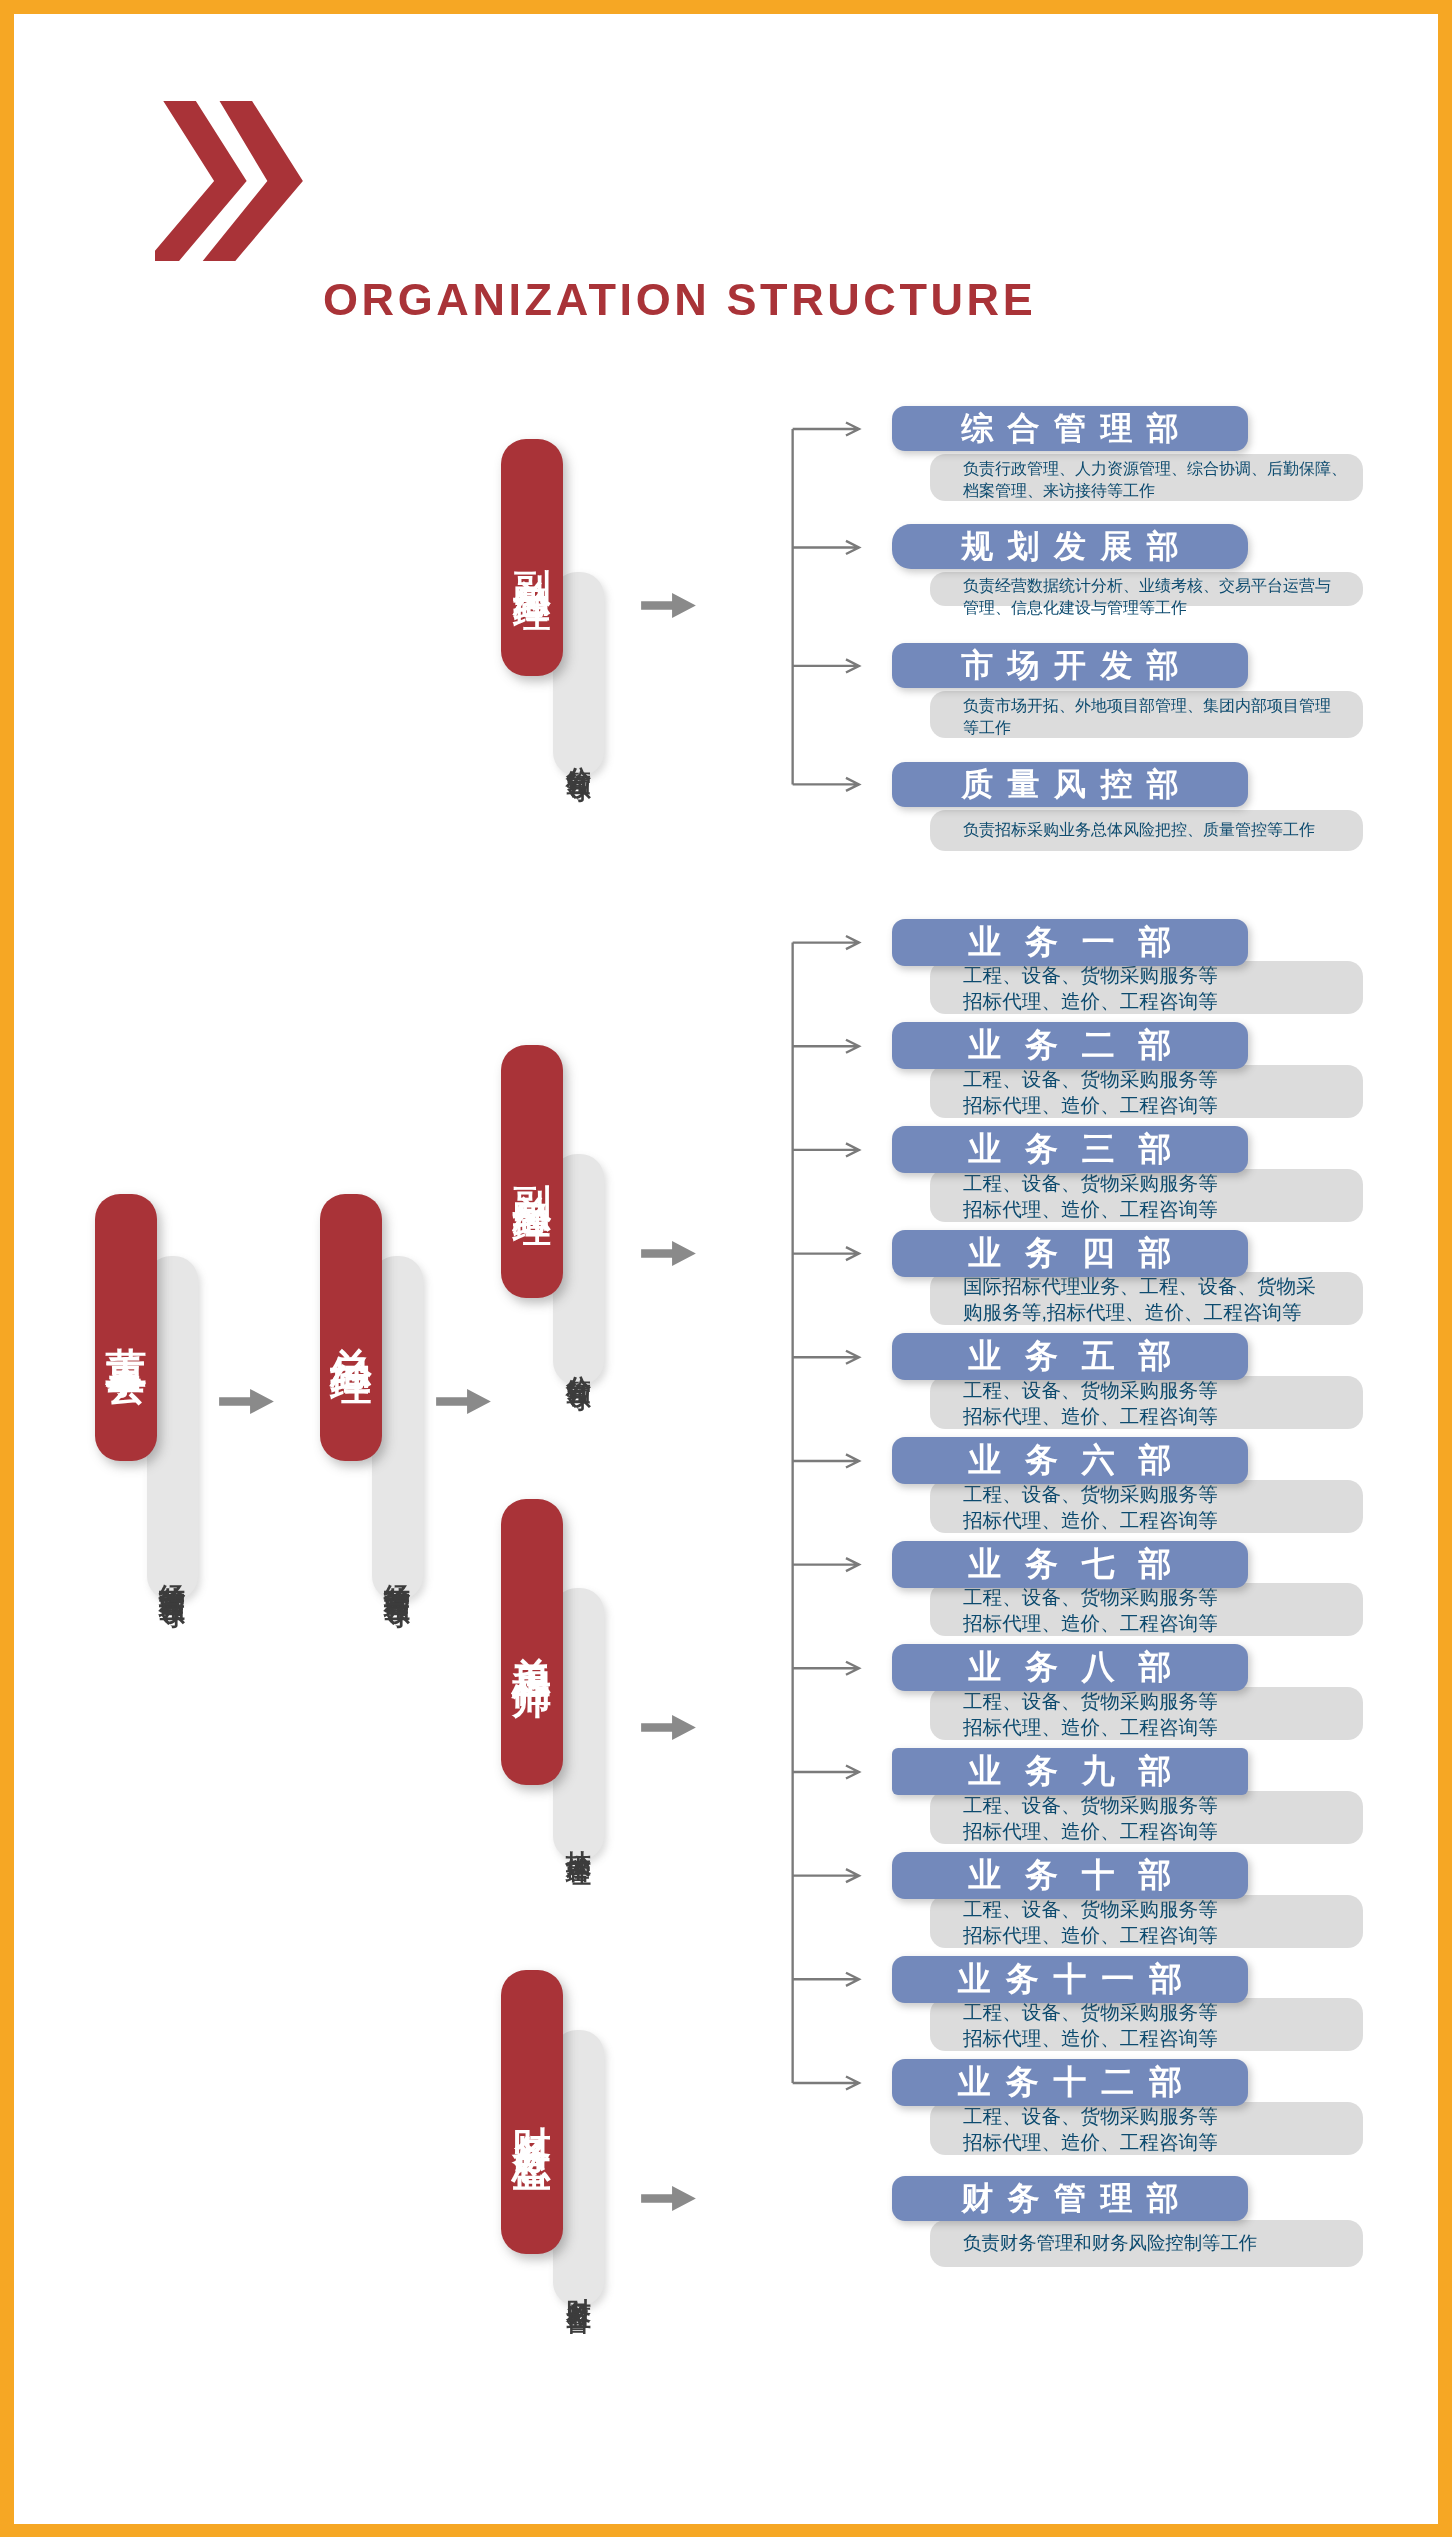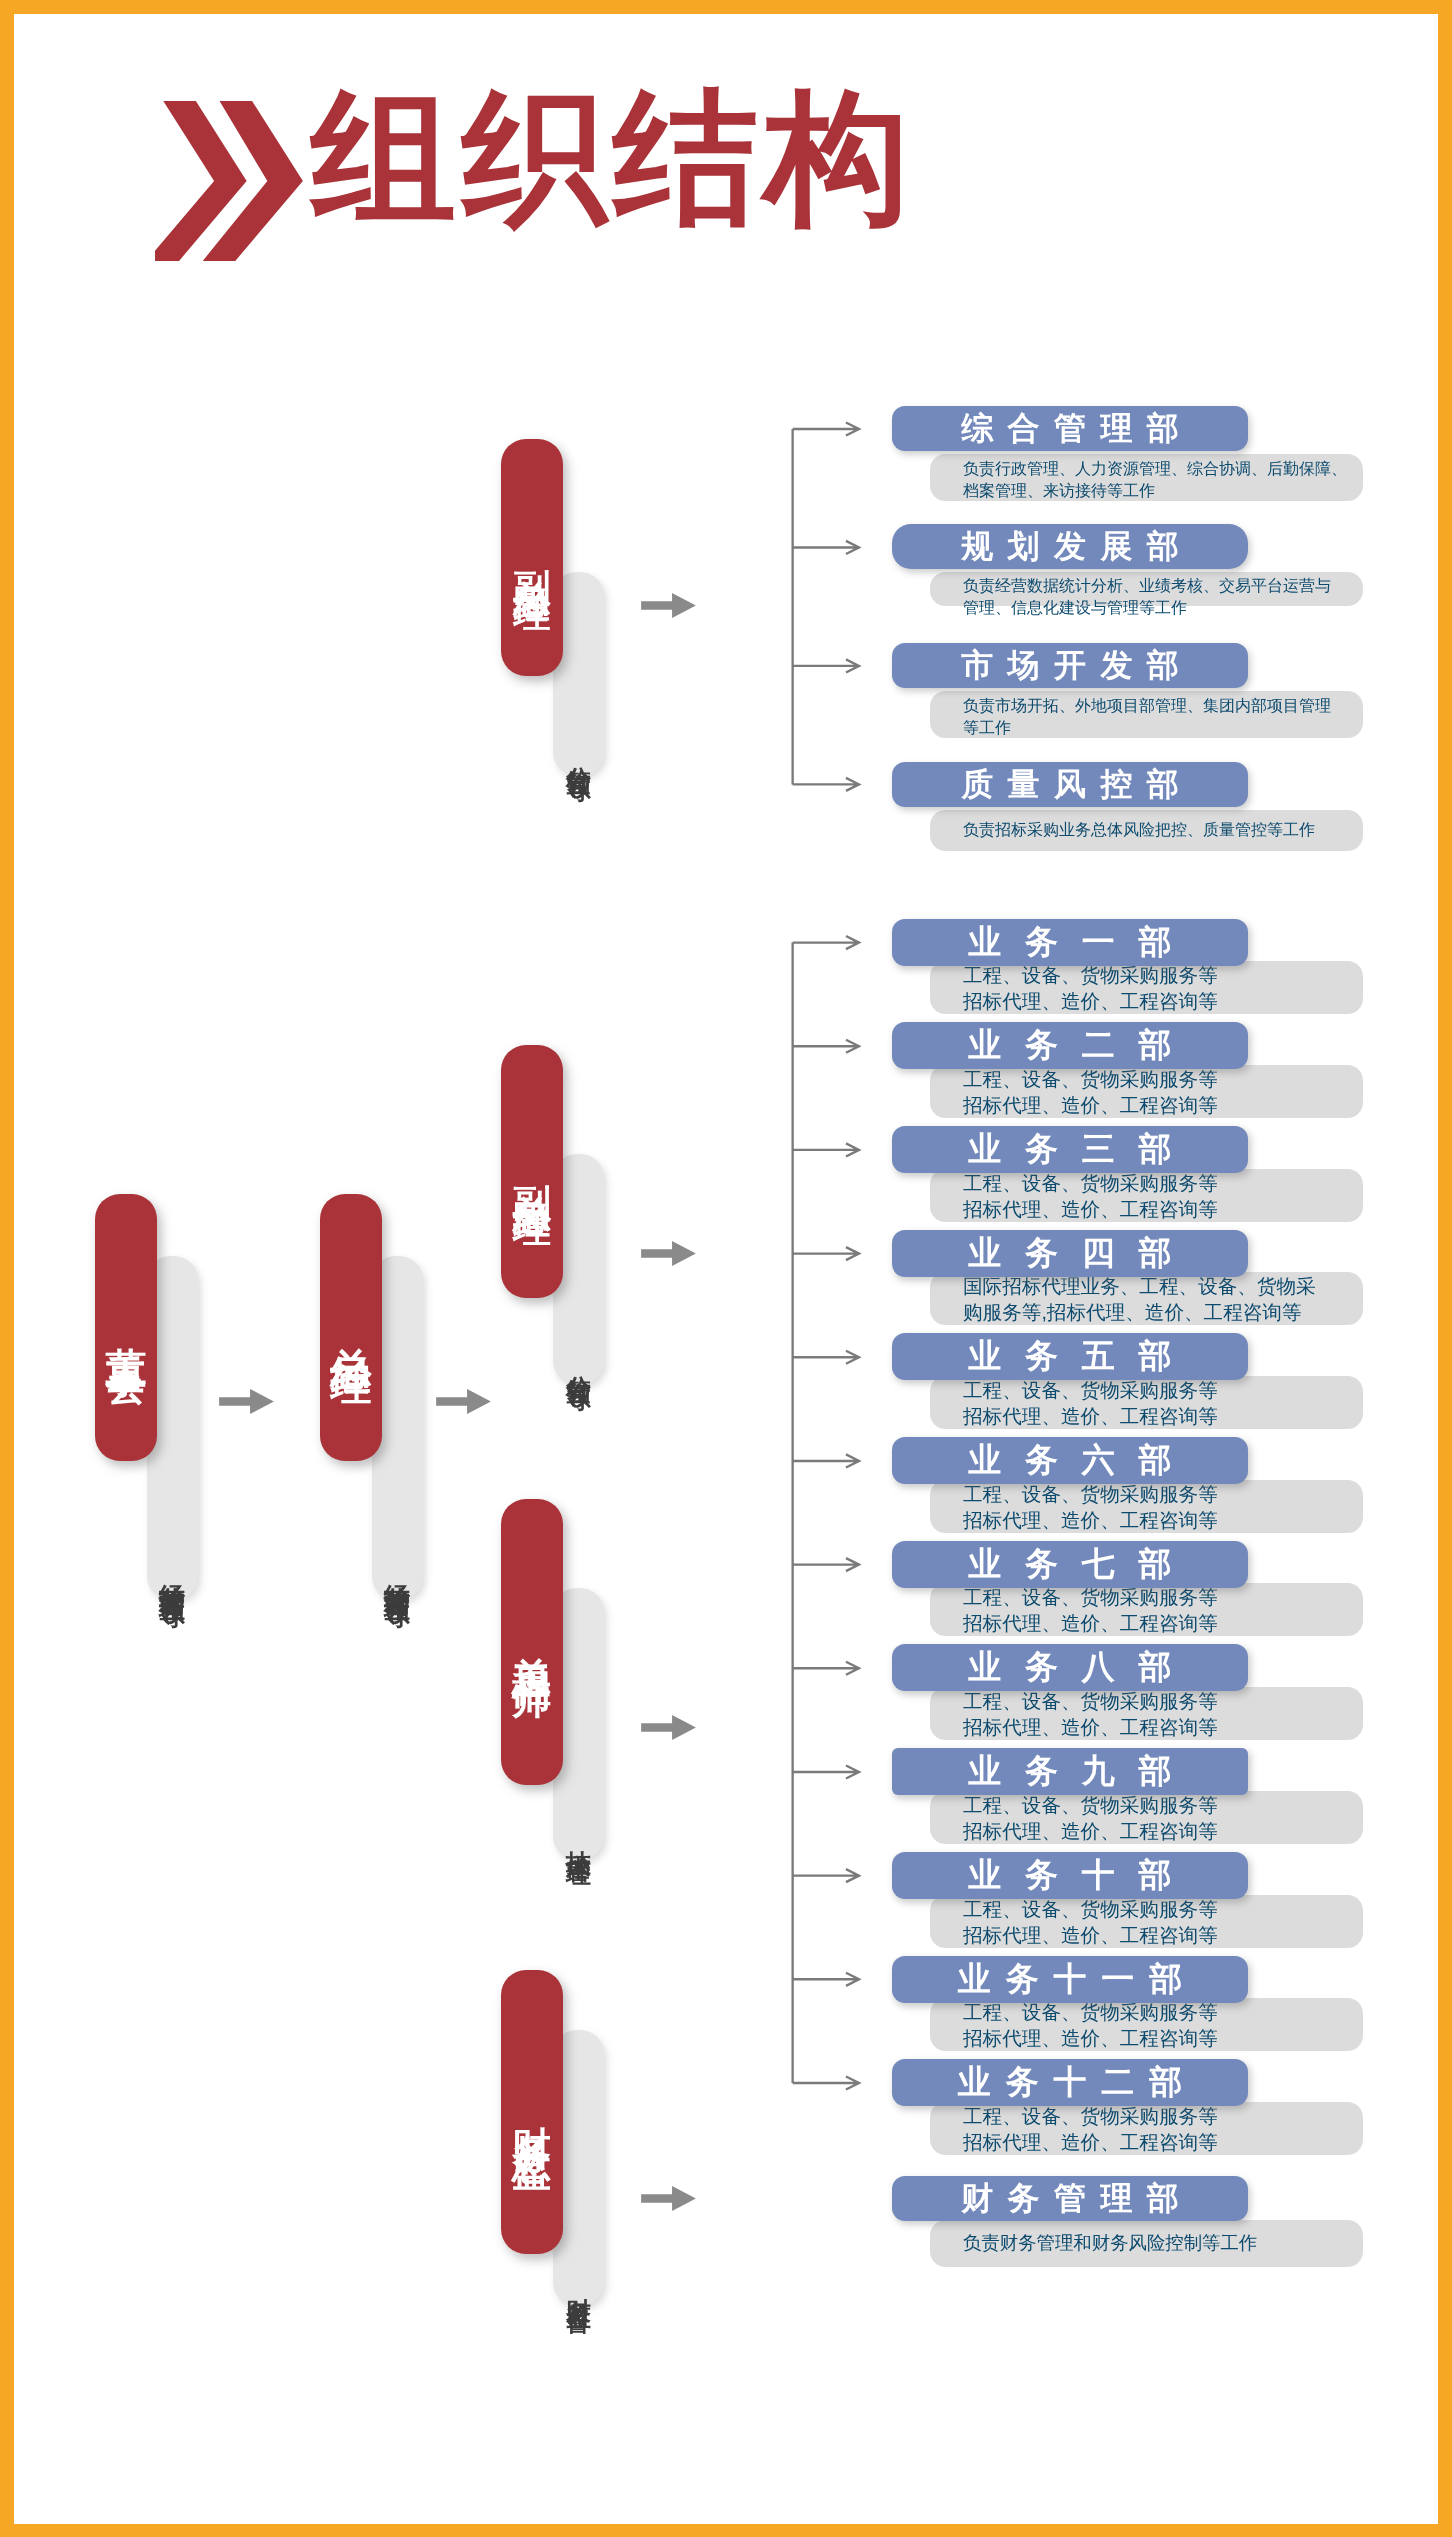--- a/index.html
+++ b/index.html
@@ -44,21 +44,21 @@
 <div id="canvas">
   <div id="frame"></div>
 
   <svg id="chevron" width="148" height="160" viewBox="0 0 250 270">
     <g fill="#A93338" transform="skewX(-6) translate(14,0)">
       <path d="M0,0 H55 L155,135 L55,270 H0 L100,135 Z"></path>
       <path d="M95,0 H150 L250,135 L150,270 H95 L190,135 Z"></path>
     </g>
   </svg>
 
-  <div id="title-zh">组织结构</div>
+  <div id="title-en">ORGANIZATION STRUCTURE</div>
 
   <svg id="connectors" width="1452" height="2538" viewBox="0 0 2451 4282">
       <line x1="1338" y1="723" x2="1338" y2="1323" stroke="#7A7A7A" stroke-width="4"></line>
       <path d="M1338,723 H1448 M1428,712 L1450,723 L1428,734" stroke="#7A7A7A" stroke-width="4" fill="none"></path>
       <path d="M1338,923 H1448 M1428,912 L1450,923 L1428,934" stroke="#7A7A7A" stroke-width="4" fill="none"></path>
       <path d="M1338,1123 H1448 M1428,1112 L1450,1123 L1428,1134" stroke="#7A7A7A" stroke-width="4" fill="none"></path>
       <path d="M1338,1323 H1448 M1428,1312 L1450,1323 L1428,1334" stroke="#7A7A7A" stroke-width="4" fill="none"></path>
       <line x1="1338" y1="1590" x2="1338" y2="3515" stroke="#7A7A7A" stroke-width="4"></line>
       <path d="M1338,1590 H1448 M1428,1579 L1450,1590 L1428,1601" stroke="#7A7A7A" stroke-width="4" fill="none"></path>
       <path d="M1338,1765 H1448 M1428,1754 L1450,1765 L1428,1776" stroke="#7A7A7A" stroke-width="4" fill="none"></path>

